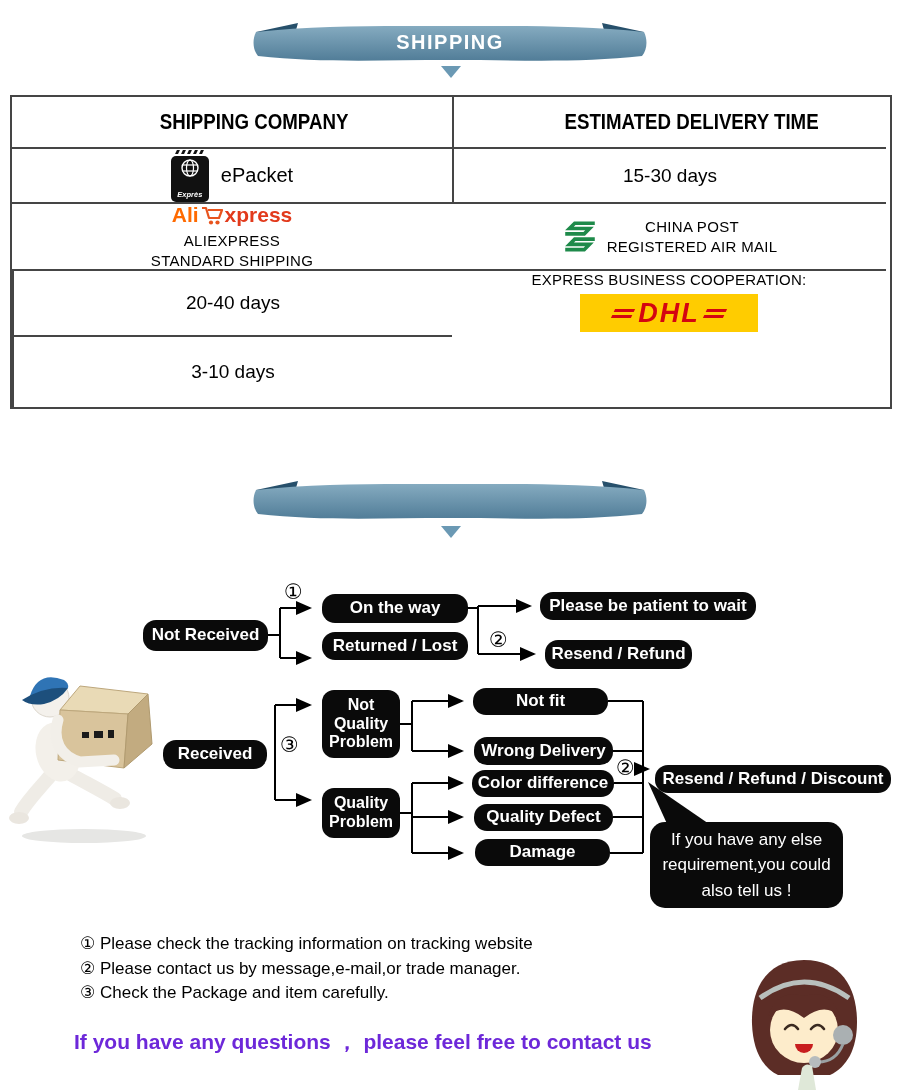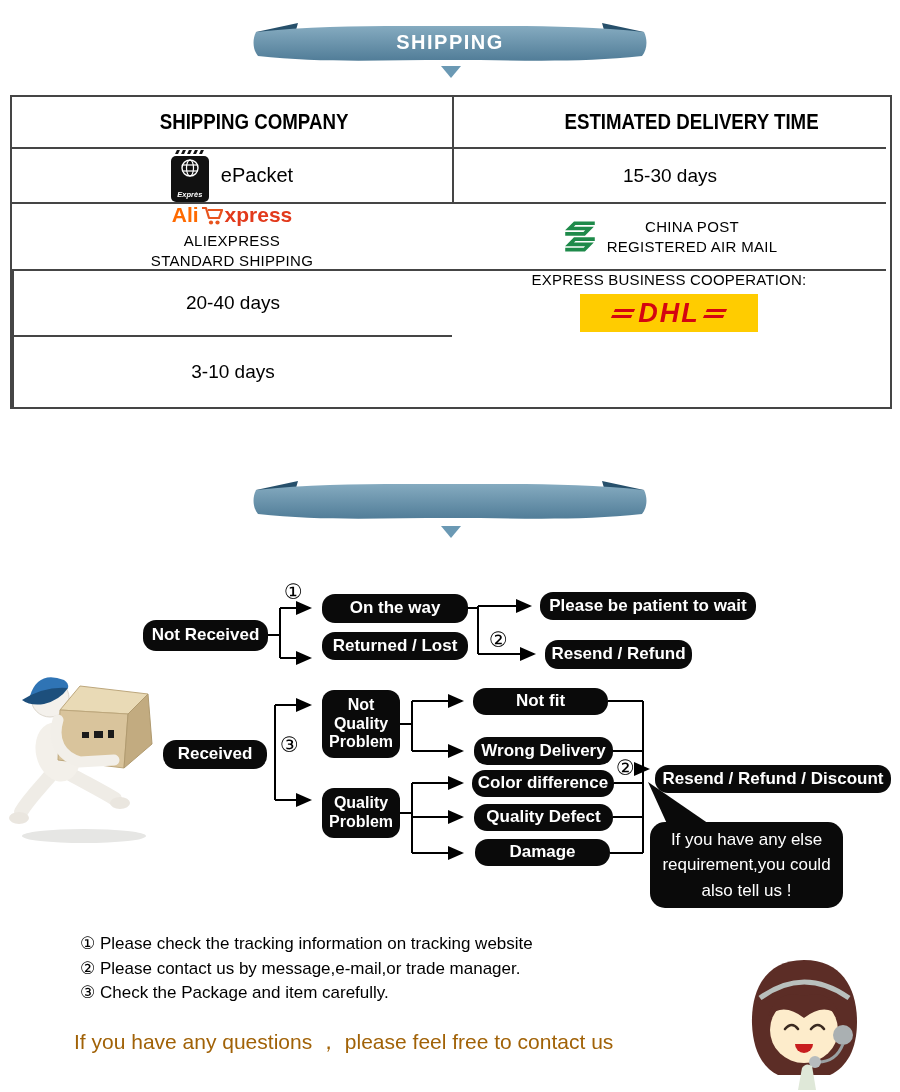--- a/index.html
+++ b/index.html
@@ -58,21 +58,21 @@
   .pill { position:absolute; background:#0a0a0a; color:#fff; border-radius:13px;
           display:flex; align-items:center; justify-content:center;
           font-size:17px; line-height:1.18; text-align:center; white-space:pre-line;font-weight:bold; }
   .mk { position:absolute; font-size:21px; color:#000; }
   .bubble { position:absolute; background:#0a0a0a; color:#fff; border-radius:15px;
             display:flex; align-items:center; justify-content:center; text-align:center;
             font-size:17px; line-height:1.5; white-space:pre-line; }
 
   
   .notes { position:absolute; left:80px; top:932px; font-size:17px; line-height:24.5px; }
-  .contact { position:absolute; left:74px; top:1028px; font-size:21px; font-weight:normal; color:#a16207; }
+  .contact { position:absolute; left:74px; top:1028px; font-size:21px; font-weight:bold; color:#6d28d9; }
 
   .figurine { position:absolute; left:2px; top:88px; }
   .agent { position:absolute; left:742px; top:956px; }
 </style>
 </head>
 <body>
 
 <div class="page">
 
   <div class="ribbon" style="left:250px; top:20px;">

